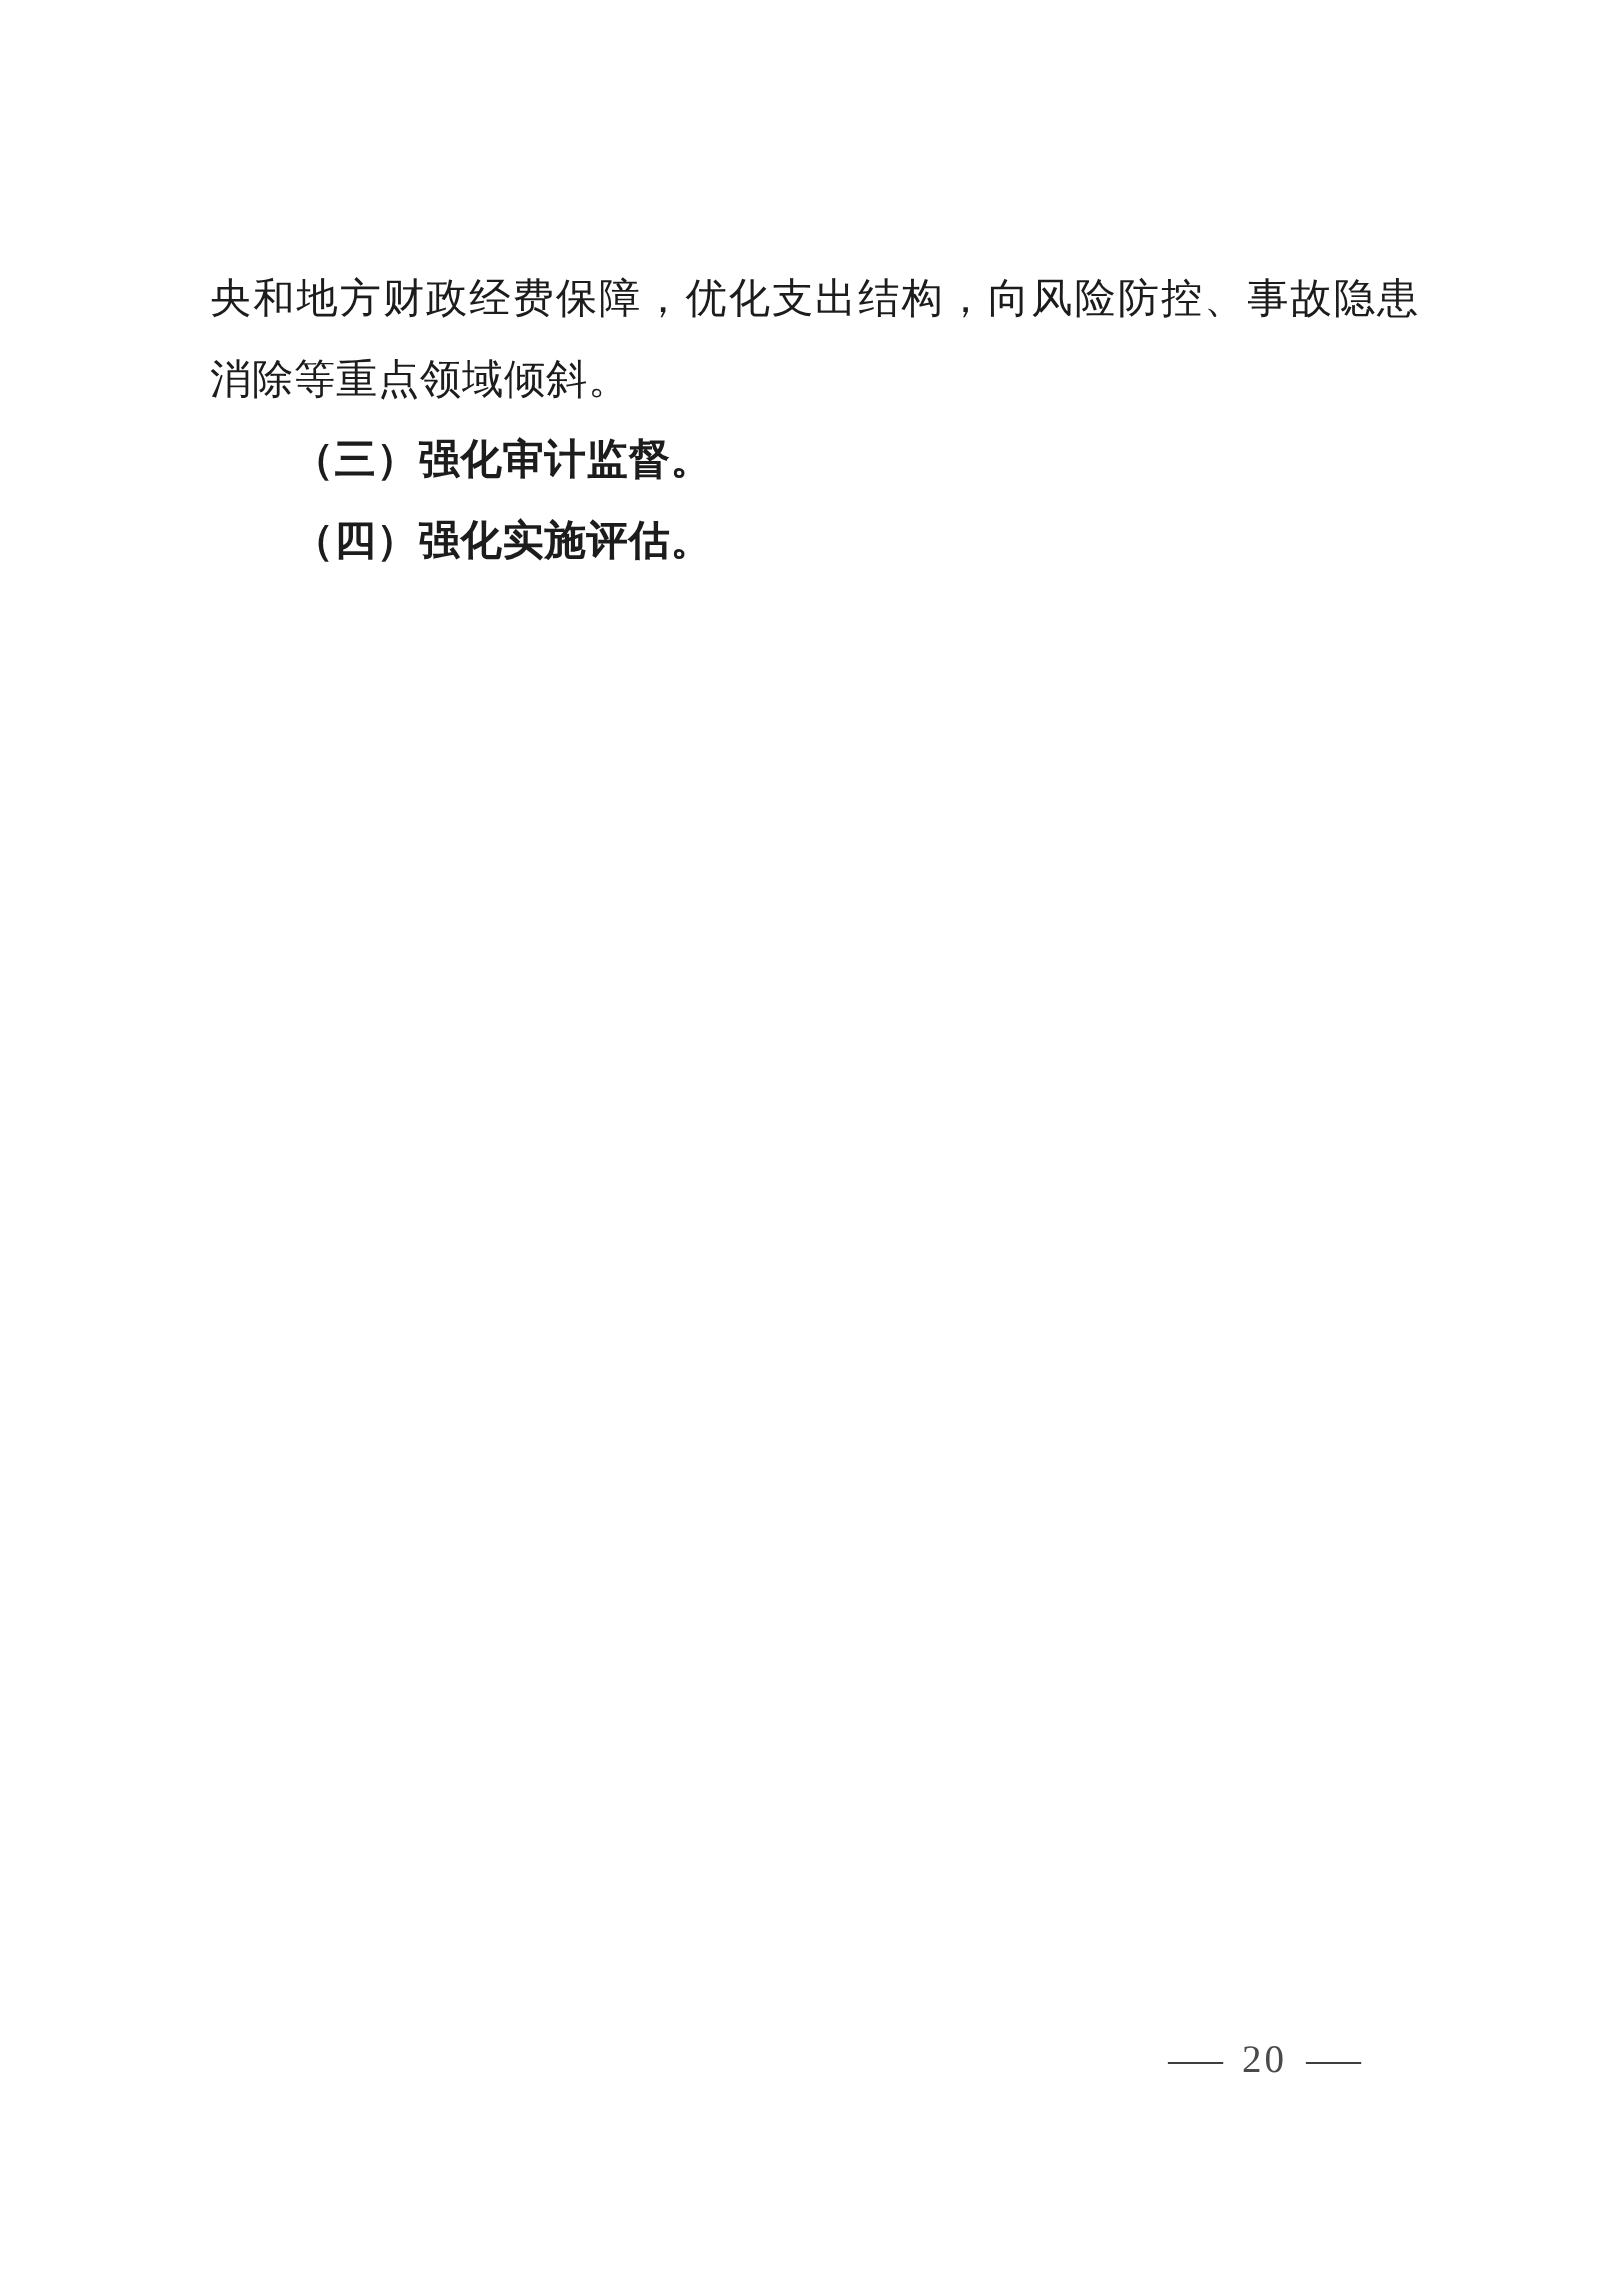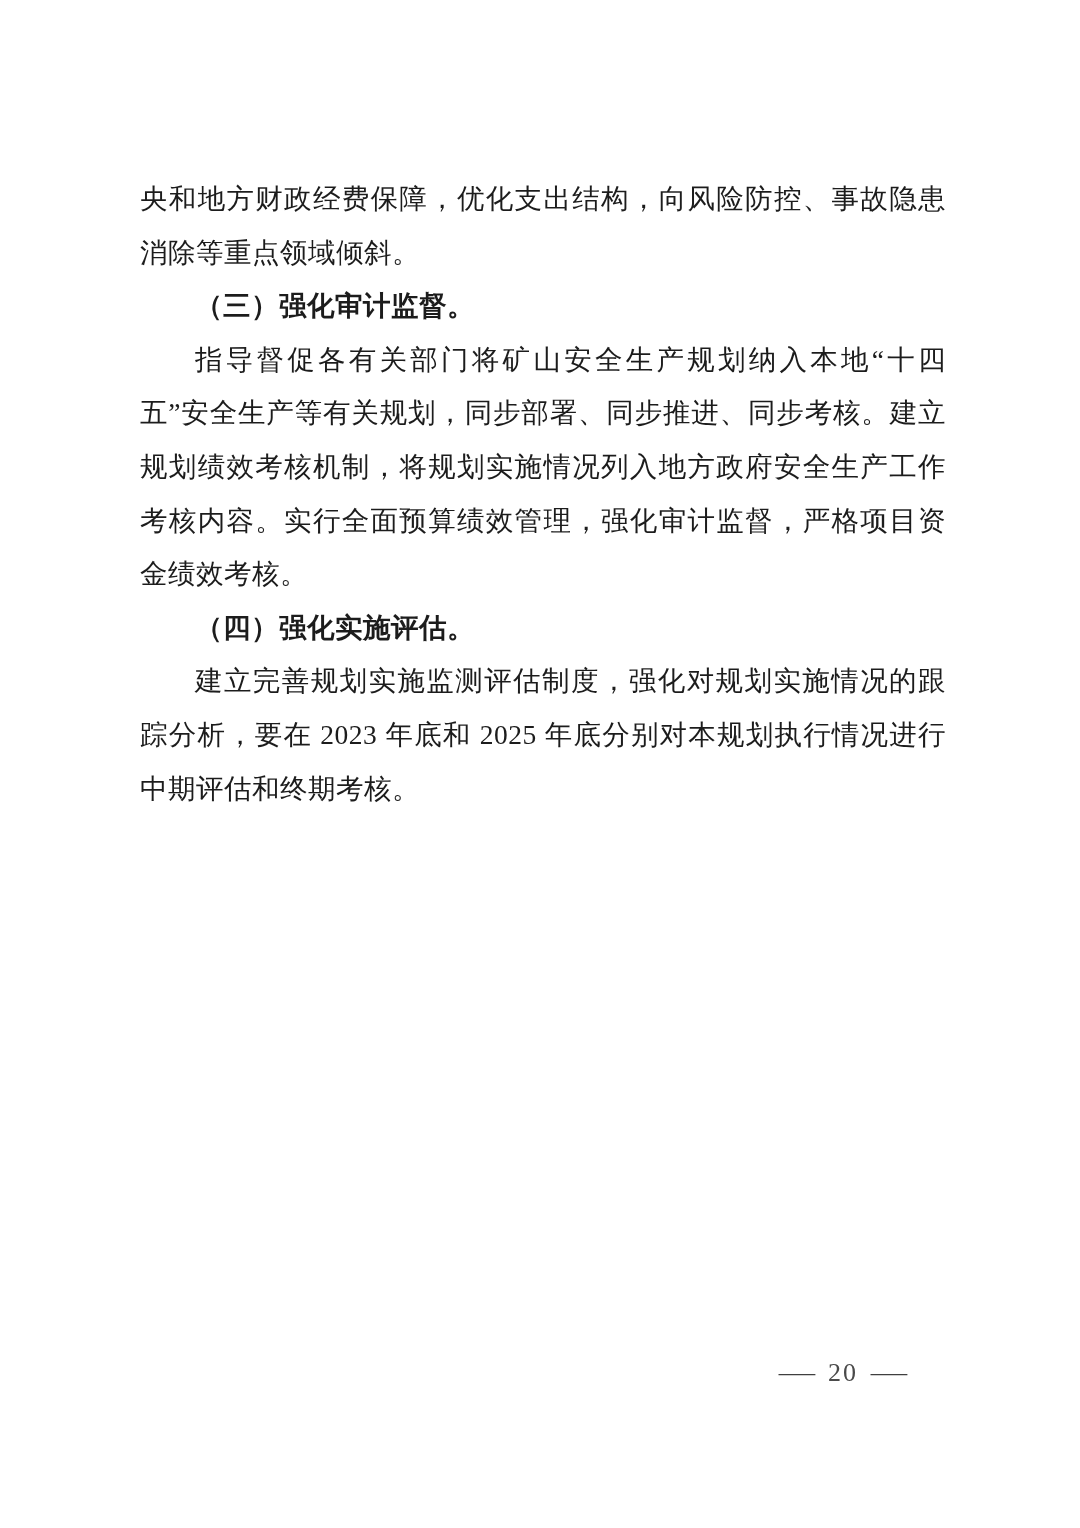--- a/index.html
+++ b/index.html
@@ -63,23 +63,21 @@
     letter-spacing: 2px;
   }
 </style>
 </head>
 <body>
 
 <div class="page">
   <div class="content">
     <p>央和地方财政经费保障，优化支出结构，向风险防控、事故隐患消除等重点领域倾斜。</p>
     <p class="heading">（三）强化审计监督。</p>
-    <p class="indent">指导督促各有关部门将矿山安全生产规划纳入本地“十四五”安全生产等有关规划，同步部署、同步推进、同步考核。建立规划绩效考核机制，将规划实施情况列入地方政府安全生产工作考核内容。实行全面预算绩效管理，强化审计监督，严格项目资金绩效考核。</p>
     <p class="heading">（四）强化实施评估。</p>
-    <p class="indent">建立完善规划实施监测评估制度，强化对规划实施情况的跟踪分析，要在 2023 年底和 2025 年底分别对本规划执行情况进行中期评估和终期考核。</p>
   </div>
 
   <div class="page-number">
     <span class="dash">—</span>
     <span class="num">20</span>
     <span class="dash">—</span>
   </div>
 </div>
 
 </body></html>

